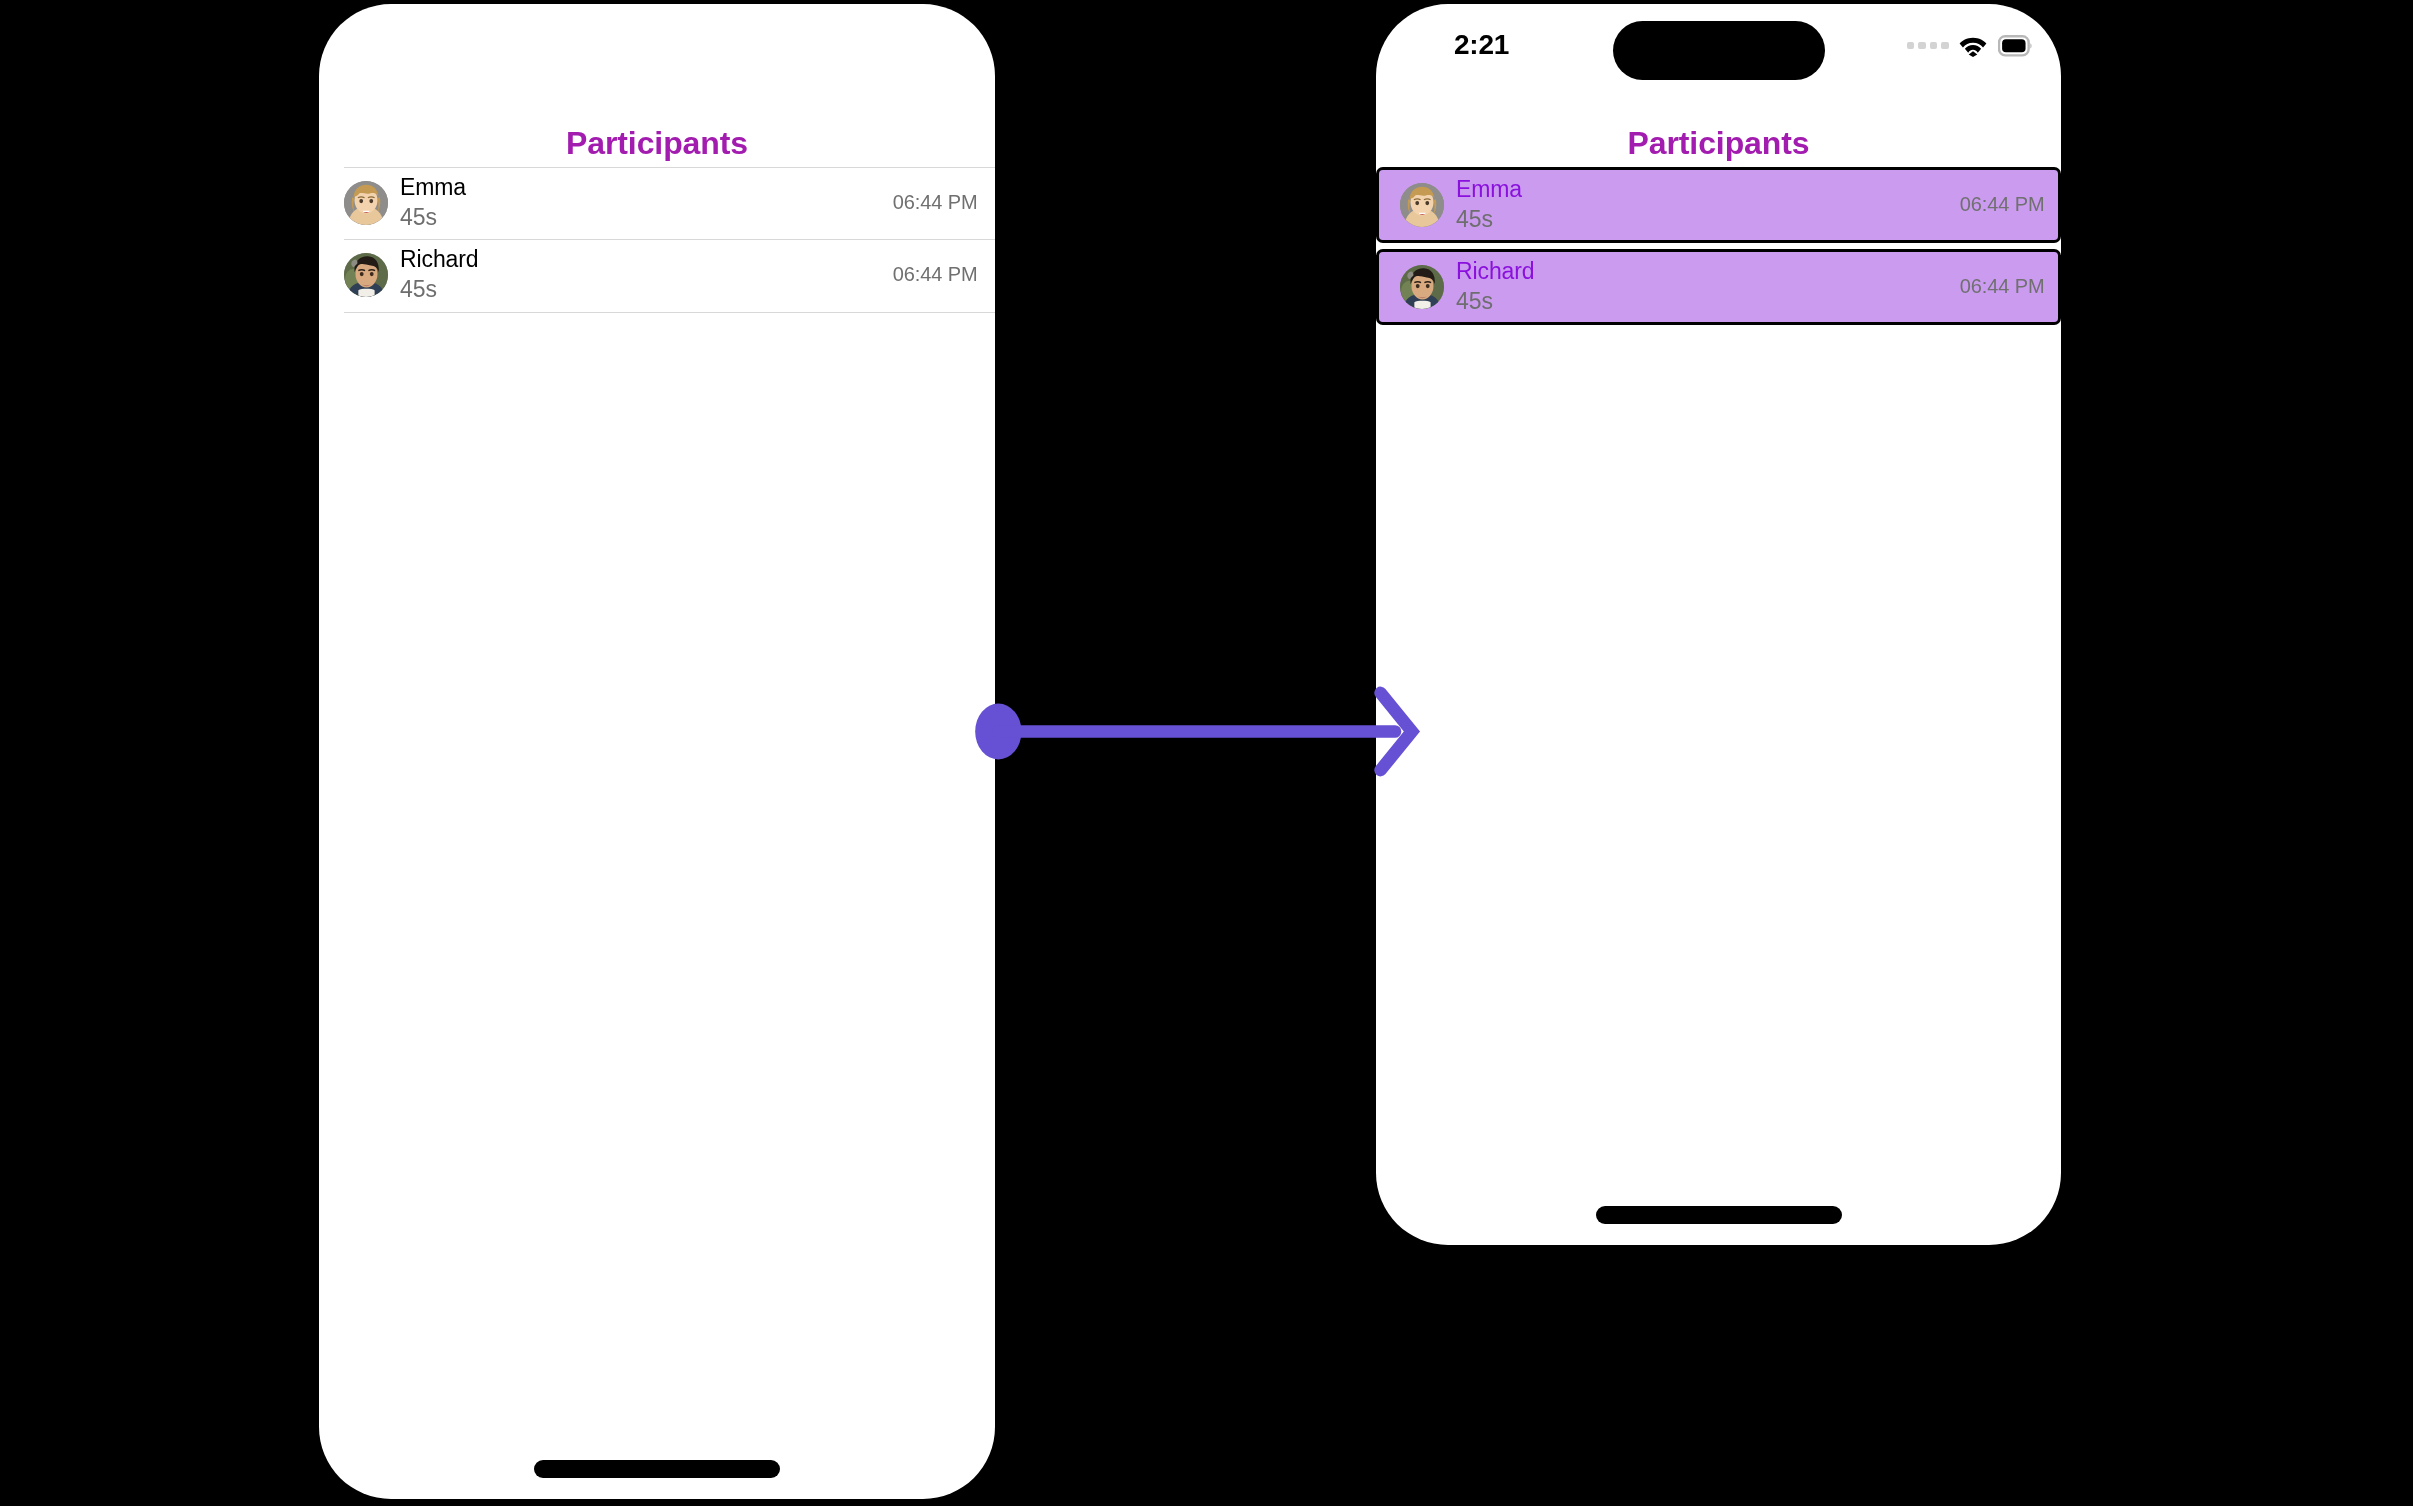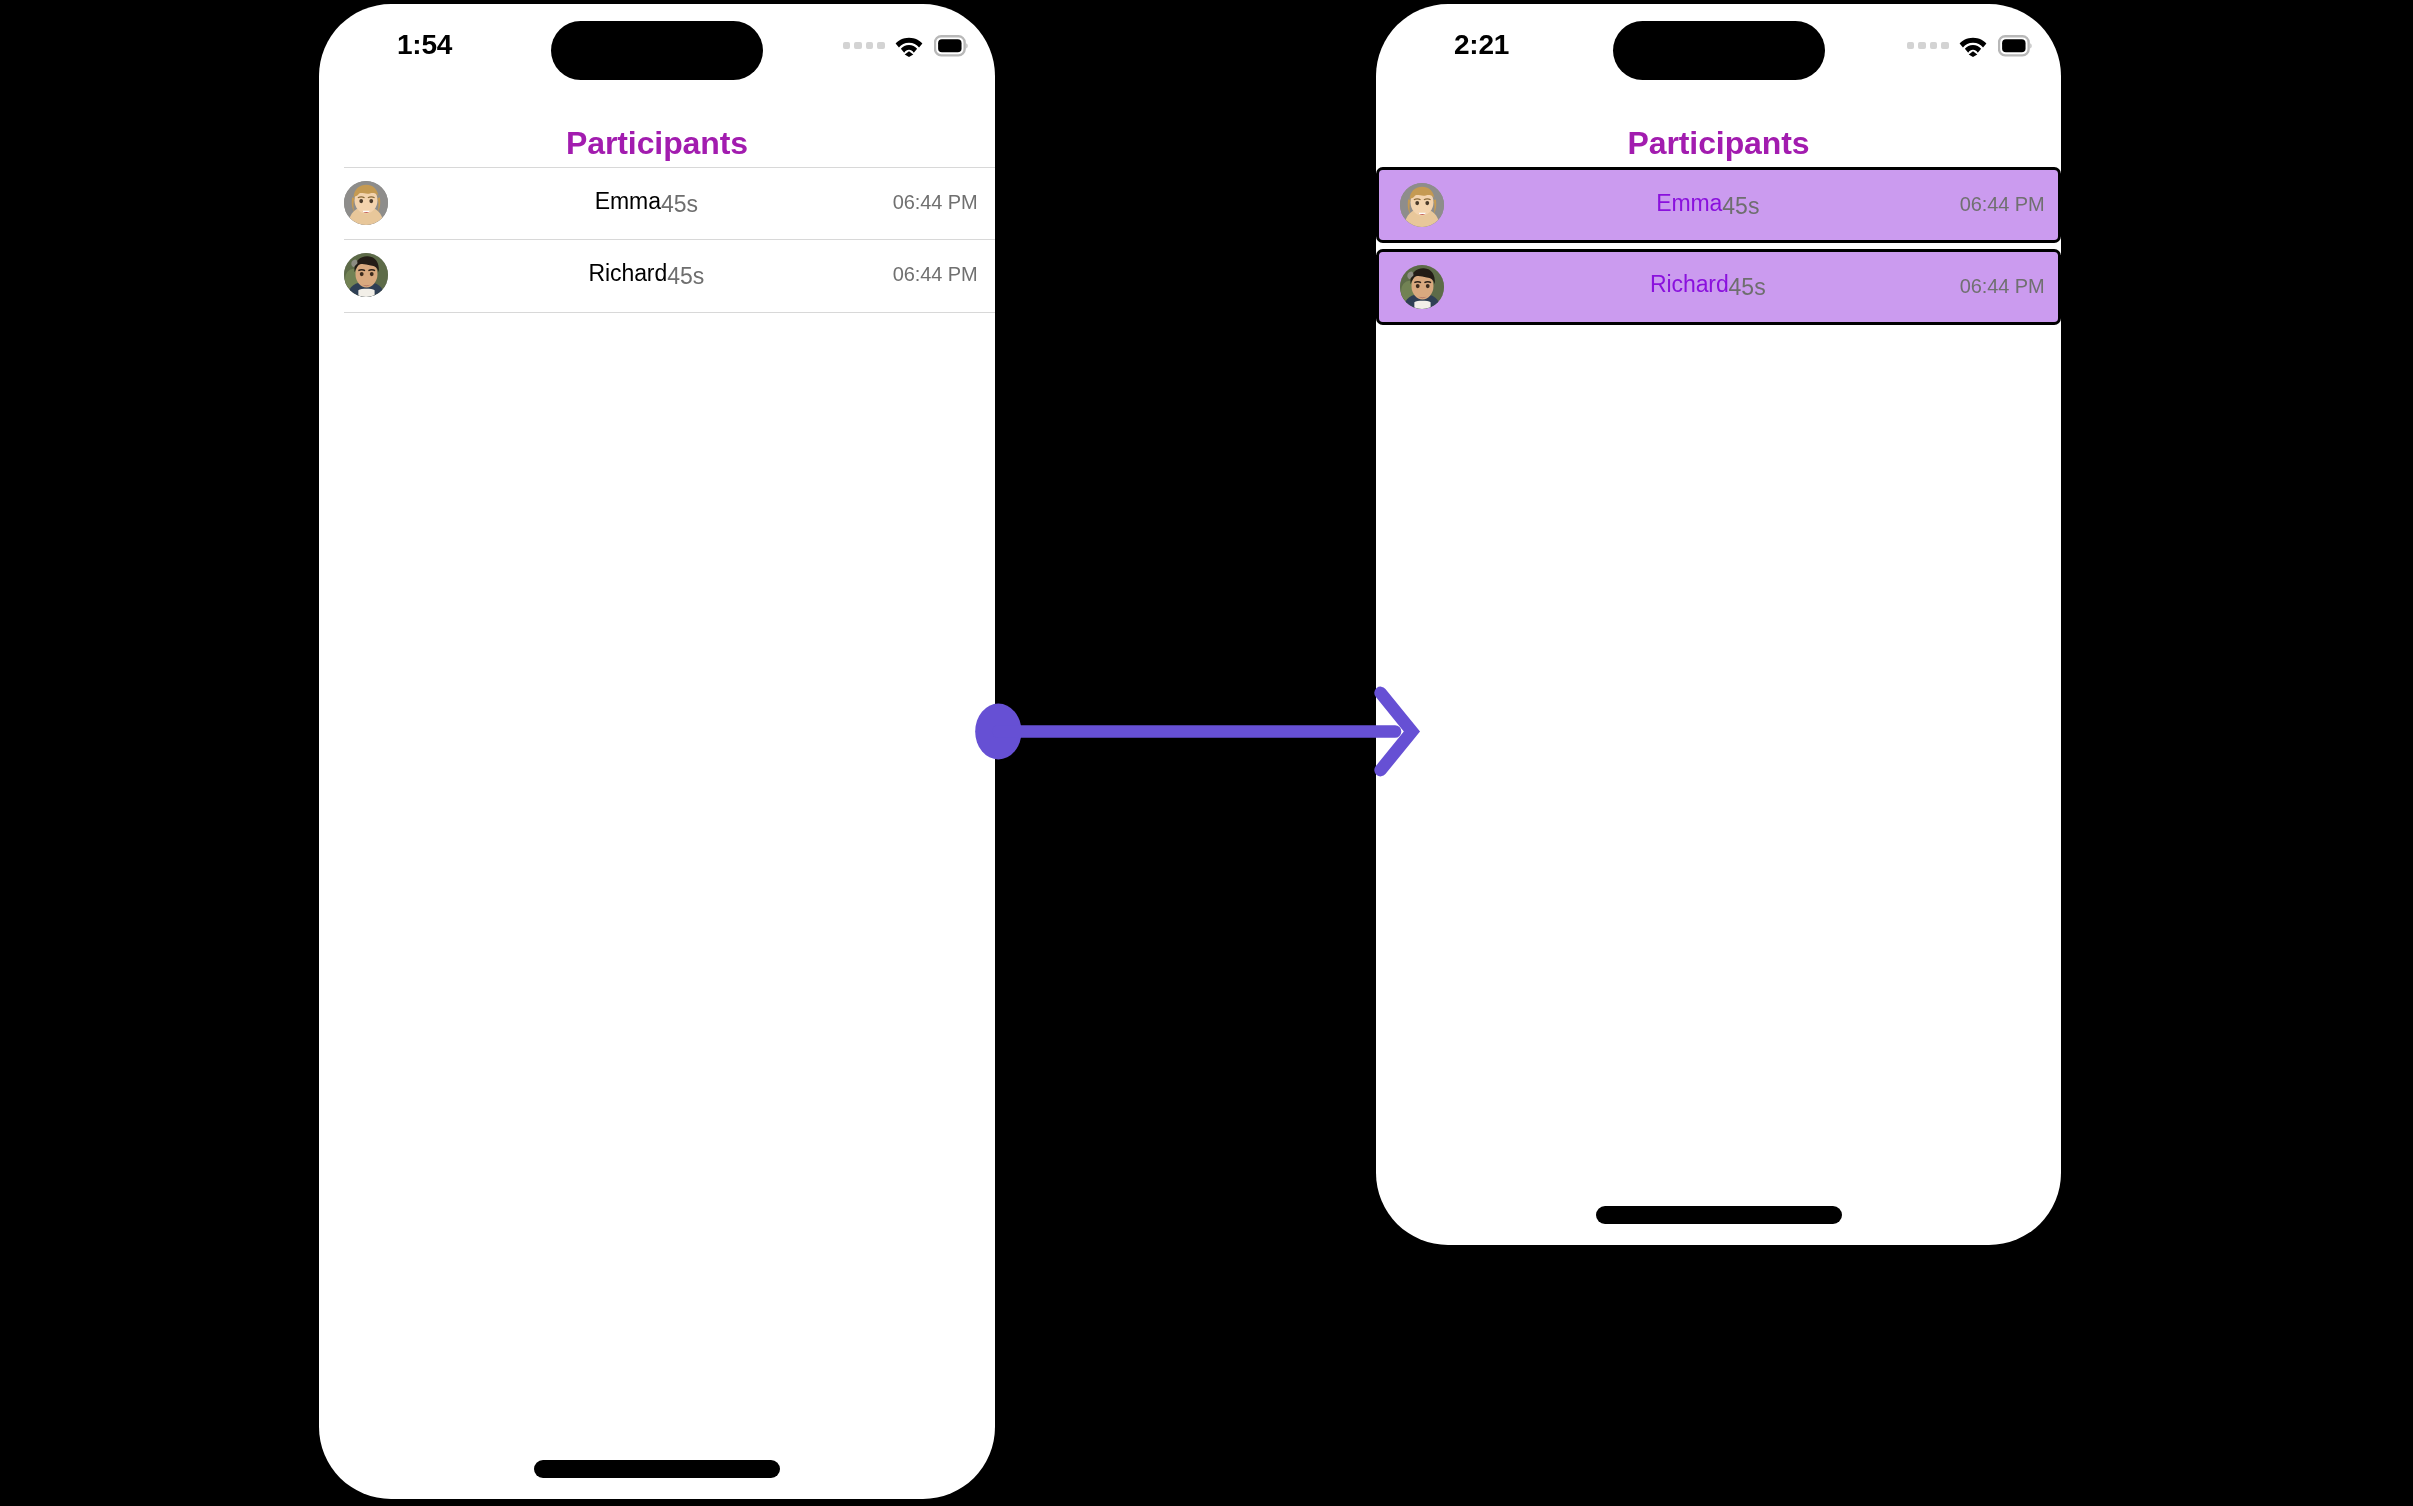--- a/index.html
+++ b/index.html
@@ -123,21 +123,21 @@
     flex: 0 0 auto;
     overflow: hidden;
     position: relative;
     background: #8a8a8a;
   }
   .avatar svg { display: block; width: 100%; height: 100%; }
 
   .row-text {
     margin-left: 12px;
     display: flex;
-    flex-direction: row;
+    flex-direction: column;
     justify-content: center;
     flex: 1 1 auto;
     min-width: 0;
   }
   .row-name {
     font-size: 23px;
     color: #000000;
     line-height: 1.16;
     letter-spacing: -0.1px;
   }
@@ -186,46 +186,20 @@
     top: 676px;
     width: 454px;
     height: 111px;
   }
 </style>
 </head>
 <body>
 
 <div class="phone" id="phone-before">
 
-  <div class="status-bar">
-    <div class="status-time">1:54</div>
-    <div class="dynamic-island"></div>
-    <div class="status-icons">
-      <span class="cellular-dots">
-          <i></i>
-          <i></i>
-          <i></i>
-          <i></i>
-        </span>
-      <span>
-        <svg class="wifi-icon" viewBox="0 0 62 46">
-          <path d="M31 6 C18 6 8 12 3 18 L10 26 C15 20 22 16 31 16 C40 16 47 20 52 26 L59 18 C54 12 44 6 31 6 Z" fill="#000"></path>
-          <path d="M31 21 C24 21 18 24 14 29 L21 37 C24 33 27 31 31 31 C35 31 38 33 41 37 L48 29 C44 24 38 21 31 21 Z" fill="#000"></path>
-          <path d="M31 34 L22 41 L31 46 L40 41 Z" fill="#000"></path>
-        </svg>
-      </span>
-      <span>
-        <svg class="battery-icon" viewBox="0 0 72 46">
-          <rect x="1.5" y="2.5" width="62" height="40" rx="13" fill="#fff" stroke="#b8b8b8" stroke-width="5"></rect>
-          <rect x="8" y="9" width="49" height="27" rx="8" fill="#000"></rect>
-          <path d="M67 17 C70.5 18.5 70.5 26.5 67 28 Z" fill="#b8b8b8"></path>
-        </svg>
-      </span>
-    </div>
-  </div>
 
   <div class="nav-title">Participants</div>
 
   <div class="list">
 
     <div class="row">
       <div class="avatar">
         <svg viewBox="0 0 92 92">
           <rect width="92" height="92" fill="#8e8d8b"></rect>
           <path d="M10 92 C10 66 26 54 46 54 C66 54 82 66 82 92 Z" fill="#e8c79a"></path>

